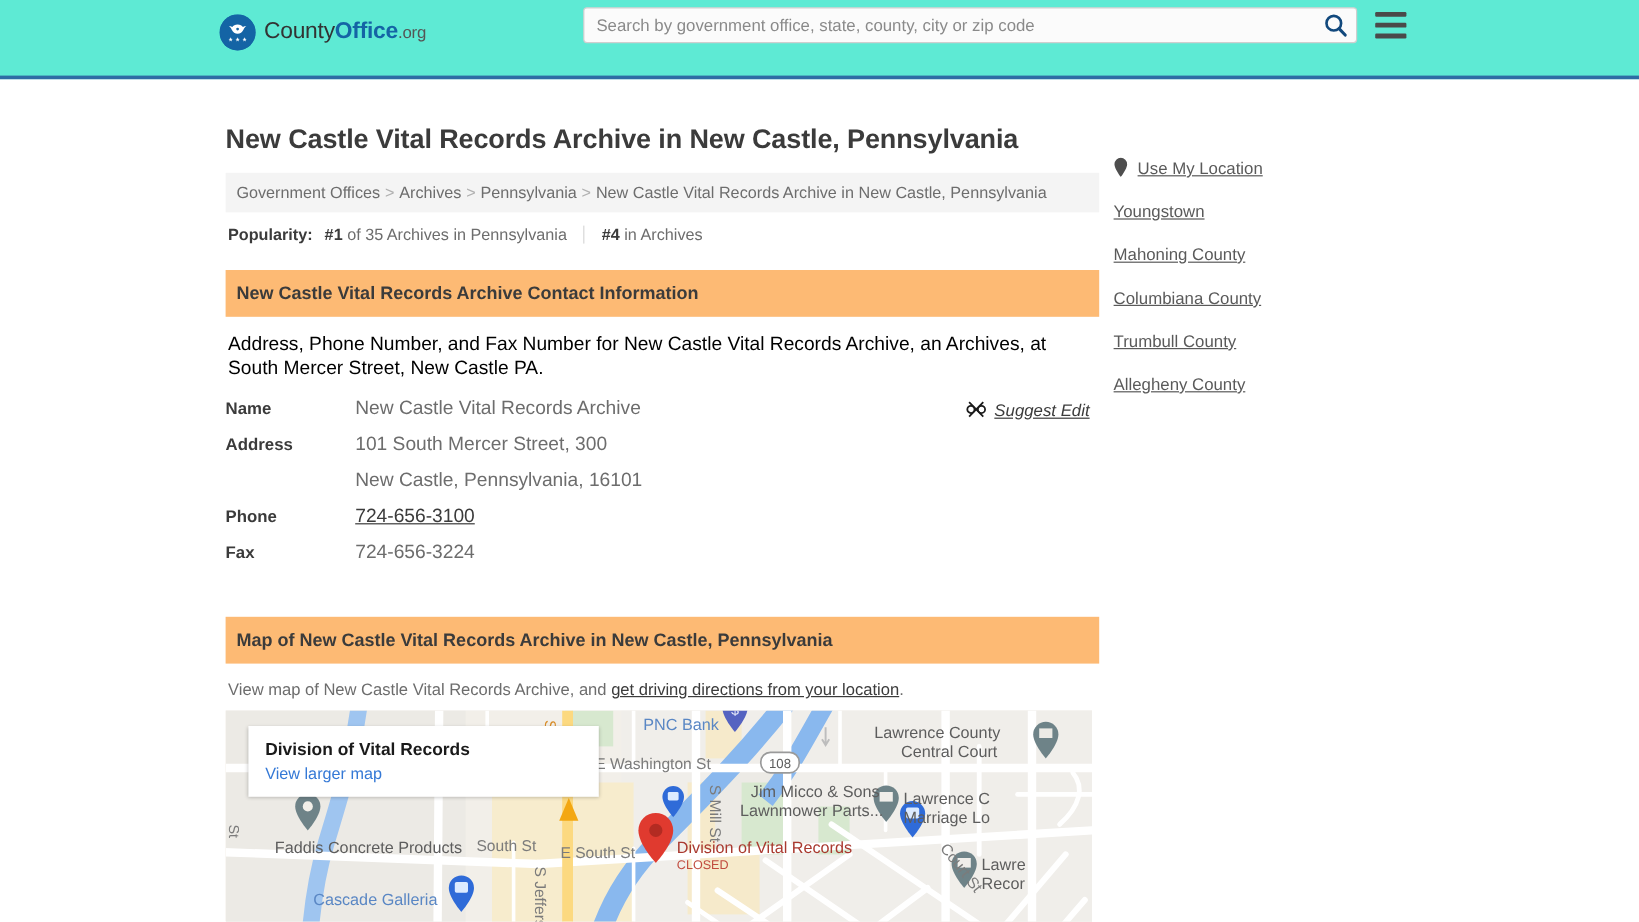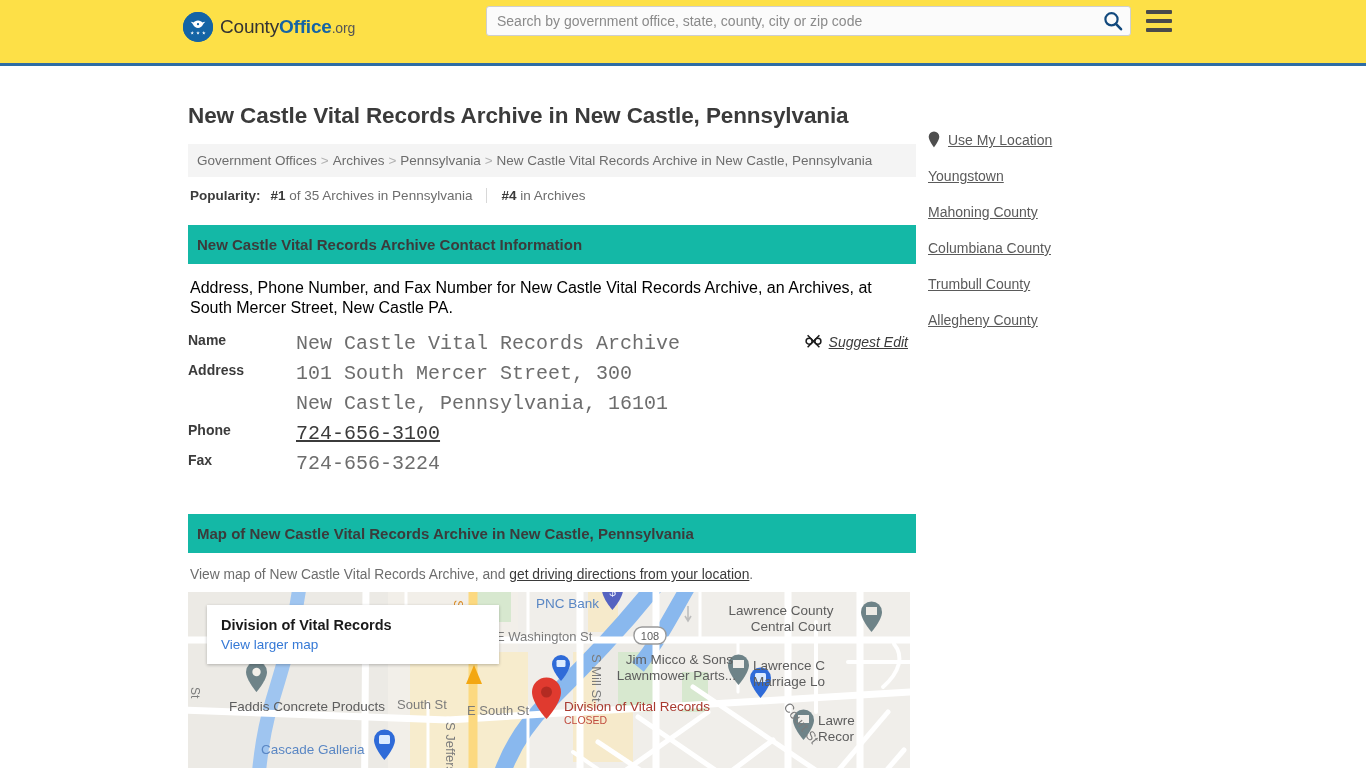--- a/index.html
+++ b/index.html
@@ -10,21 +10,21 @@
     background: #ffffff;
     font-family: "Liberation Sans", sans-serif;
     color: #333333;
   }
 
   
   .site-header {
     position: relative;
     width: 1366px;
     height: 66px;
-    background: #fde047;
+    background: #5eead4;
     border-bottom: 3px solid #2e6ca4;
   }
   .header-inner {
     position: relative;
     width: 1000px;
     margin: 0 auto;
     height: 63px;
   }
   .brand {
     position: absolute;
@@ -140,21 +140,21 @@
     display: flex;
     align-items: center;
     gap: 0;
   }
   .popularity .lbl { font-weight: bold; color: #3b3b3b; margin-right: 10px; }
   .popularity .rank { font-weight: bold; color: #3b3b3b; }
   .pop-a { padding-right: 14px; border-right: 1px solid #d8d8d8; }
   .pop-b { padding-left: 14px; }
 
   .sec-head {
-    background: #14b8a6;
+    background: #fdba74;
     padding: 11px 9px;
     margin-top: 16px;
     font-size: 15px;
     font-weight: bold;
     color: #3b3b3b;
   }
   .sec-desc {
     padding: 14px 2px 6px 2px;
     font-size: 16px;
     line-height: 20px;
@@ -174,23 +174,22 @@
     height: 30px;
   }
   .detail-key {
     width: 108px;
     font-size: 14px;
     font-weight: bold;
     color: #3b3b3b;
     flex: 0 0 108px;
   }
   .detail-val {
-    font-size: 20px;
+    font-size: 16px;
     color: #6d6d6d;
-    font-family: Liberation Mono, monospace;
   }
   .detail-val a {
     color: #3b3b3b;
     text-decoration: underline;
   }
   .suggest-edit {
     position: absolute;
     right: 2px; top: 1px;
     display: flex; align-items: center; gap: 7px;
     text-decoration: none;

